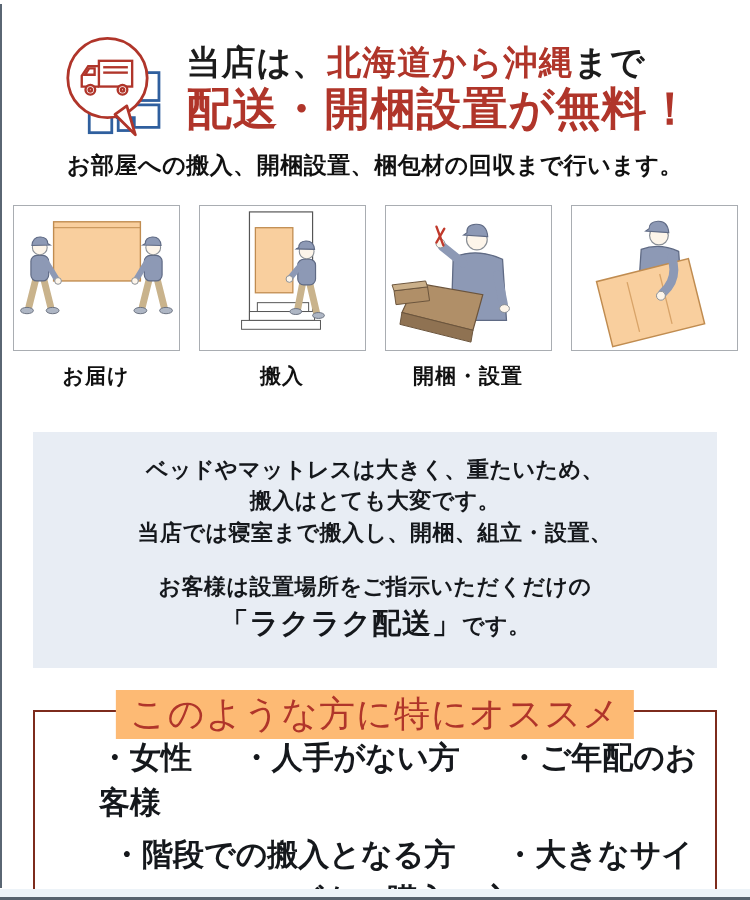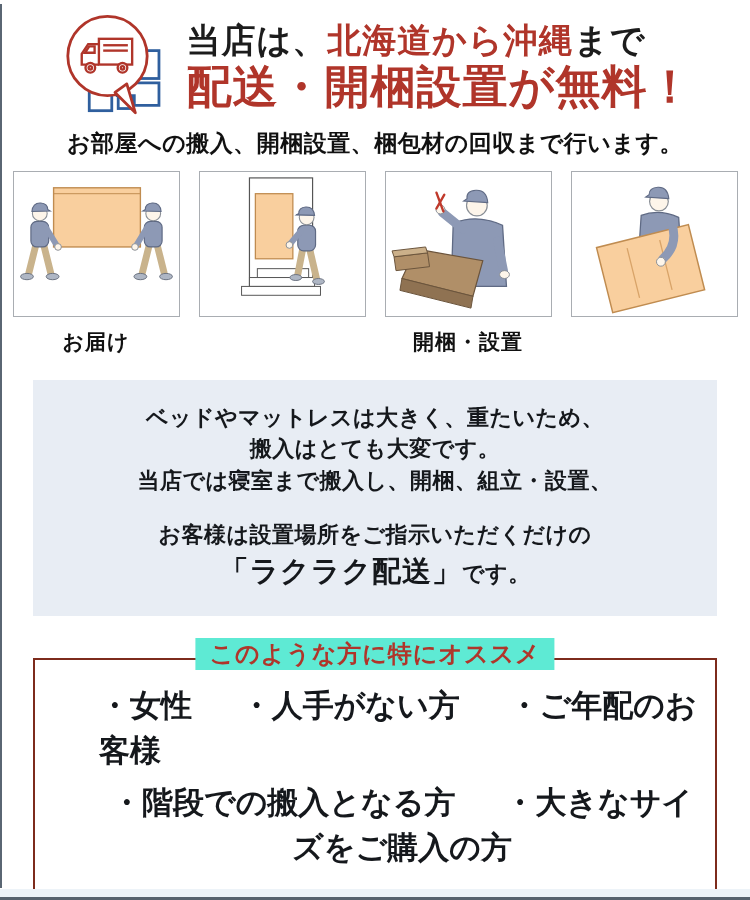--- a/index.html
+++ b/index.html
@@ -6,46 +6,46 @@
   body{
     width:750px;height:900px;position:relative;overflow:hidden;
     background:#ffffff;
     font-family:"Liberation Sans","DejaVu Sans",sans-serif;
     color:#15181c;
   }
   .left-rule{position:absolute;left:0;top:4px;width:2px;height:884px;background:#5a6673;}
   .bottom-band{position:absolute;left:0;right:0;bottom:0;height:11px;background:#edf3f8;border-bottom:3px solid #57626e;box-sizing:border-box;}
 
   
-  .hero{display:flex;justify-content:center;align-items:flex-start;padding-top:12px;}
+  .hero{display:flex;justify-content:center;align-items:flex-start;padding-top:34px;}
   .hero-icon{width:118px;height:116px;margin-right:12px;flex:none;}
   .hero-text{padding-top:10px;}
   .hero-line1{font-size:34px;font-weight:bold;color:#1c1c1c;letter-spacing:1px;line-height:1.1;}
   .hero-line1 .hl{color:#b0352a;}
   .hero-line2{font-size:45px;font-weight:bold;color:#b0352a;letter-spacing:1px;line-height:1.15;margin-top:2px;}
   .subtitle{text-align:center;font-size:23px;font-weight:bold;color:#111;margin-top:0;letter-spacing:0.5px;}
 
   
-  .steps{display:flex;justify-content:center;gap:19px;margin-top:12px;}
+  .steps{display:flex;justify-content:center;gap:19px;margin-top:24px;}
   .step{width:167px;}
   .step-figure{width:167px;height:146px;background:#fff;border:1px solid #a9adb2;box-sizing:border-box;}
   .step-figure svg{display:block;width:100%;height:100%;}
   .step-label{text-align:center;font-size:21px;font-weight:bold;color:#111;margin-top:11px;letter-spacing:1px;}
 
   
-  .info-box{width:684px;margin:24px auto 0;background:#e8edf4;text-align:center;
+  .info-box{width:684px;margin:42px auto 0;background:#e8edf4;text-align:center;
     padding:22px 0 24px;font-size:22px;font-weight:600;color:#15181c;line-height:1.43;letter-spacing:0.5px;}
   .info-gap{height:23px;}
   .rakuraku{font-size:29px;font-weight:800;letter-spacing:1px;}
 
   
   .recommend{width:684px;margin:42px auto 0;border:2px solid #7d2b1c;position:relative;
     box-sizing:border-box;padding:24px 10px 18px 64px;}
   .recommend-title{position:absolute;top:-22px;left:50%;transform:translateX(-50%);
-    background:#5eead4;padding:0 14px;font-size:24px;font-weight:bold;color:#b0352a;white-space:nowrap;letter-spacing:1px;}
+    background:#fdba74;padding:0 14px;font-size:36px;font-weight:normal;color:#b0352a;white-space:nowrap;letter-spacing:1px;}
   .recommend-row{font-size:31px;font-weight:600;color:#15181c;line-height:1.45;}
   .recommend-row + .recommend-row{margin-top:7px;text-align:center;}
   .recommend-row span{margin-right:40px;}
   .recommend-row span:last-child{margin-right:0;}
 
   
   .notes{margin:22px 0 0 24px;font-size:17px;color:#222;line-height:1.53;letter-spacing:0.3px;}
 </style>
 </head>
 <body>
@@ -132,20 +132,21 @@
         <rect x="50" y="6" width="64" height="116" fill="#ffffff" stroke="#555" stroke-width="1.2"></rect>
         <rect x="56" y="22" width="38" height="66" fill="#f9cf9e" stroke="#c08c50" stroke-width="1.3"></rect>
         <g fill="#ffffff" stroke="#555" stroke-width="1">
           <rect x="58" y="98" width="52" height="9"></rect>
           <rect x="50" y="107" width="66" height="9"></rect>
           <rect x="42" y="116" width="80" height="9"></rect>
         </g>
         <use href="#p2w" transform="translate(108,48) scale(-1,1)"></use>
       </svg>
     </div>
+    <div class="step-label">搬入</div>
   </div>
 
   <div class="step">
     <div class="step-figure">
       <svg viewBox="0 0 167 146">
         <path d="M68,52 Q92,42 118,54 L122,116 L66,116 Z" fill="#8d99b5" stroke="#5f6a84" stroke-width="1.3"></path>
         <circle cx="92" cy="34" r="10.5" fill="#fdf5ea" stroke="#8a8f96" stroke-width="1.2"></circle>
         <path d="M103,31 Q102,18 91,18.5 Q81,19 82,27 L78.5,29.5 L103,31 Z" fill="#8d99b5" stroke="#5f6a84" stroke-width="1.1"></path>
         <path d="M78,58 L57,41" stroke="#8d99b5" stroke-width="9" stroke-linecap="round" fill="none"></path>
         <circle cx="55" cy="38" r="4.5" fill="#fdf5ea" stroke="#8a8f96" stroke-width="1"></circle>

